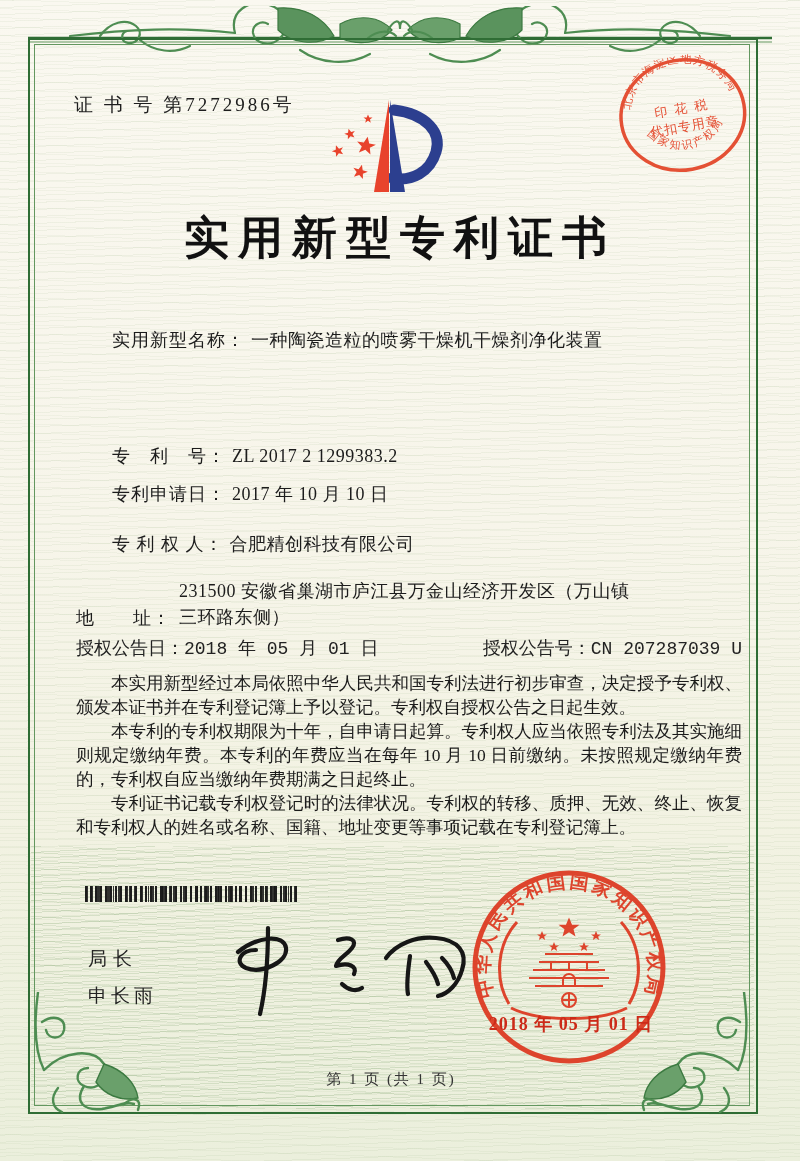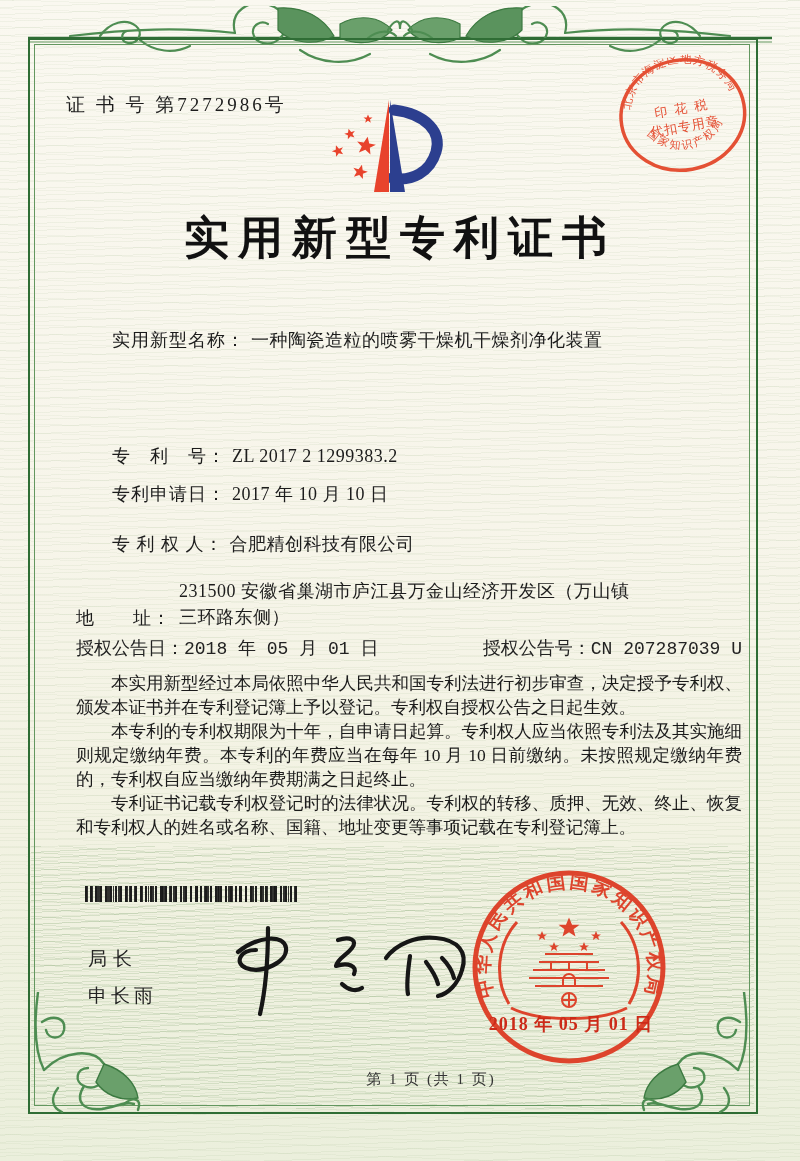--- a/index.html
+++ b/index.html
@@ -17,21 +17,21 @@
       repeating-linear-gradient(182deg, rgba(140,170,120,.08) 0 1px, transparent 1px 9px);
   }
   .guilloche-bottom{
     left:31px;right:46px;top:846px;height:263px;
     background:
       repeating-linear-gradient(177deg, rgba(120,160,105,.22) 0 1px, transparent 1px 6px),
       repeating-linear-gradient(184deg, rgba(120,160,105,.16) 0 1px, transparent 1px 8px);
   }
   .border-outer{left:28px;top:38px;width:726px;height:1072px;border:2px solid #2f6d35;}
   .border-inner{left:34px;top:44px;width:714px;height:1060px;border:1px solid #63975f;}
-  .certno{left:66px;top:92px;font-size:19px;letter-spacing:3px;color:#1d1d1d;}
+  .certno{left:74px;top:92px;font-size:19px;letter-spacing:3px;color:#1d1d1d;}
   .title{left:0;top:208px;width:800px;text-align:center;font-size:45px;font-weight:700;
          letter-spacing:9px;color:#111;}
   .frow{left:76px;font-size:18px;color:#1c1c1c;white-space:nowrap;margin-left:36px;}
   .frow .lab{letter-spacing:1px;}
   .frow .val{margin-left:6px;letter-spacing:.5px;}
   .frow-addr{left:76px;font-size:18px;color:#1c1c1c;display:flex;align-items:flex-end;}
   .frow-addr .lab{letter-spacing:1px;white-space:nowrap;}
   .frow-addr .val{margin-left:8px;width:452px;line-height:26px;letter-spacing:.5px;}
   .grant-row{left:76px;top:636px;width:666px;display:flex;justify-content:space-between;
              font-size:18px;white-space:nowrap;font-family:Liberation Mono, monospace;}
@@ -42,21 +42,21 @@
     background:
       repeating-linear-gradient(90deg,#1c1c1c 0 2px,transparent 2px 5px),
       repeating-linear-gradient(90deg,rgba(20,20,20,.85) 0 1px,transparent 1px 7px),
       repeating-linear-gradient(90deg,rgba(30,30,30,.9) 0 3px,transparent 3px 11px);
   }
   .signer-title{left:88px;top:946px;font-size:19px;letter-spacing:6px;color:#222;}
   .signer-name{left:88px;top:983px;font-size:19px;letter-spacing:4px;color:#222;}
   .seal-date{left:468px;top:1012px;width:206px;text-align:center;font-size:18px;
              font-weight:700;color:#cc2a18;letter-spacing:1px;}
   .footer{left:28px;top:1070px;width:726px;text-align:center;font-size:15px;
-          letter-spacing:2px;color:#333;padding-left:40px;}
+          letter-spacing:2px;color:#333;}
   .tax-seal{left:616px;top:56px;transform:rotate(-10deg);opacity:.92;}
   .main-seal{left:464px;top:862px;opacity:.93;}
   svg text{font-family:"Liberation Serif","DejaVu Serif",serif;}
 </style>
 </head>
 <body>
 
 <div class="page">
 
   <div class="abs guilloche-all"></div>

